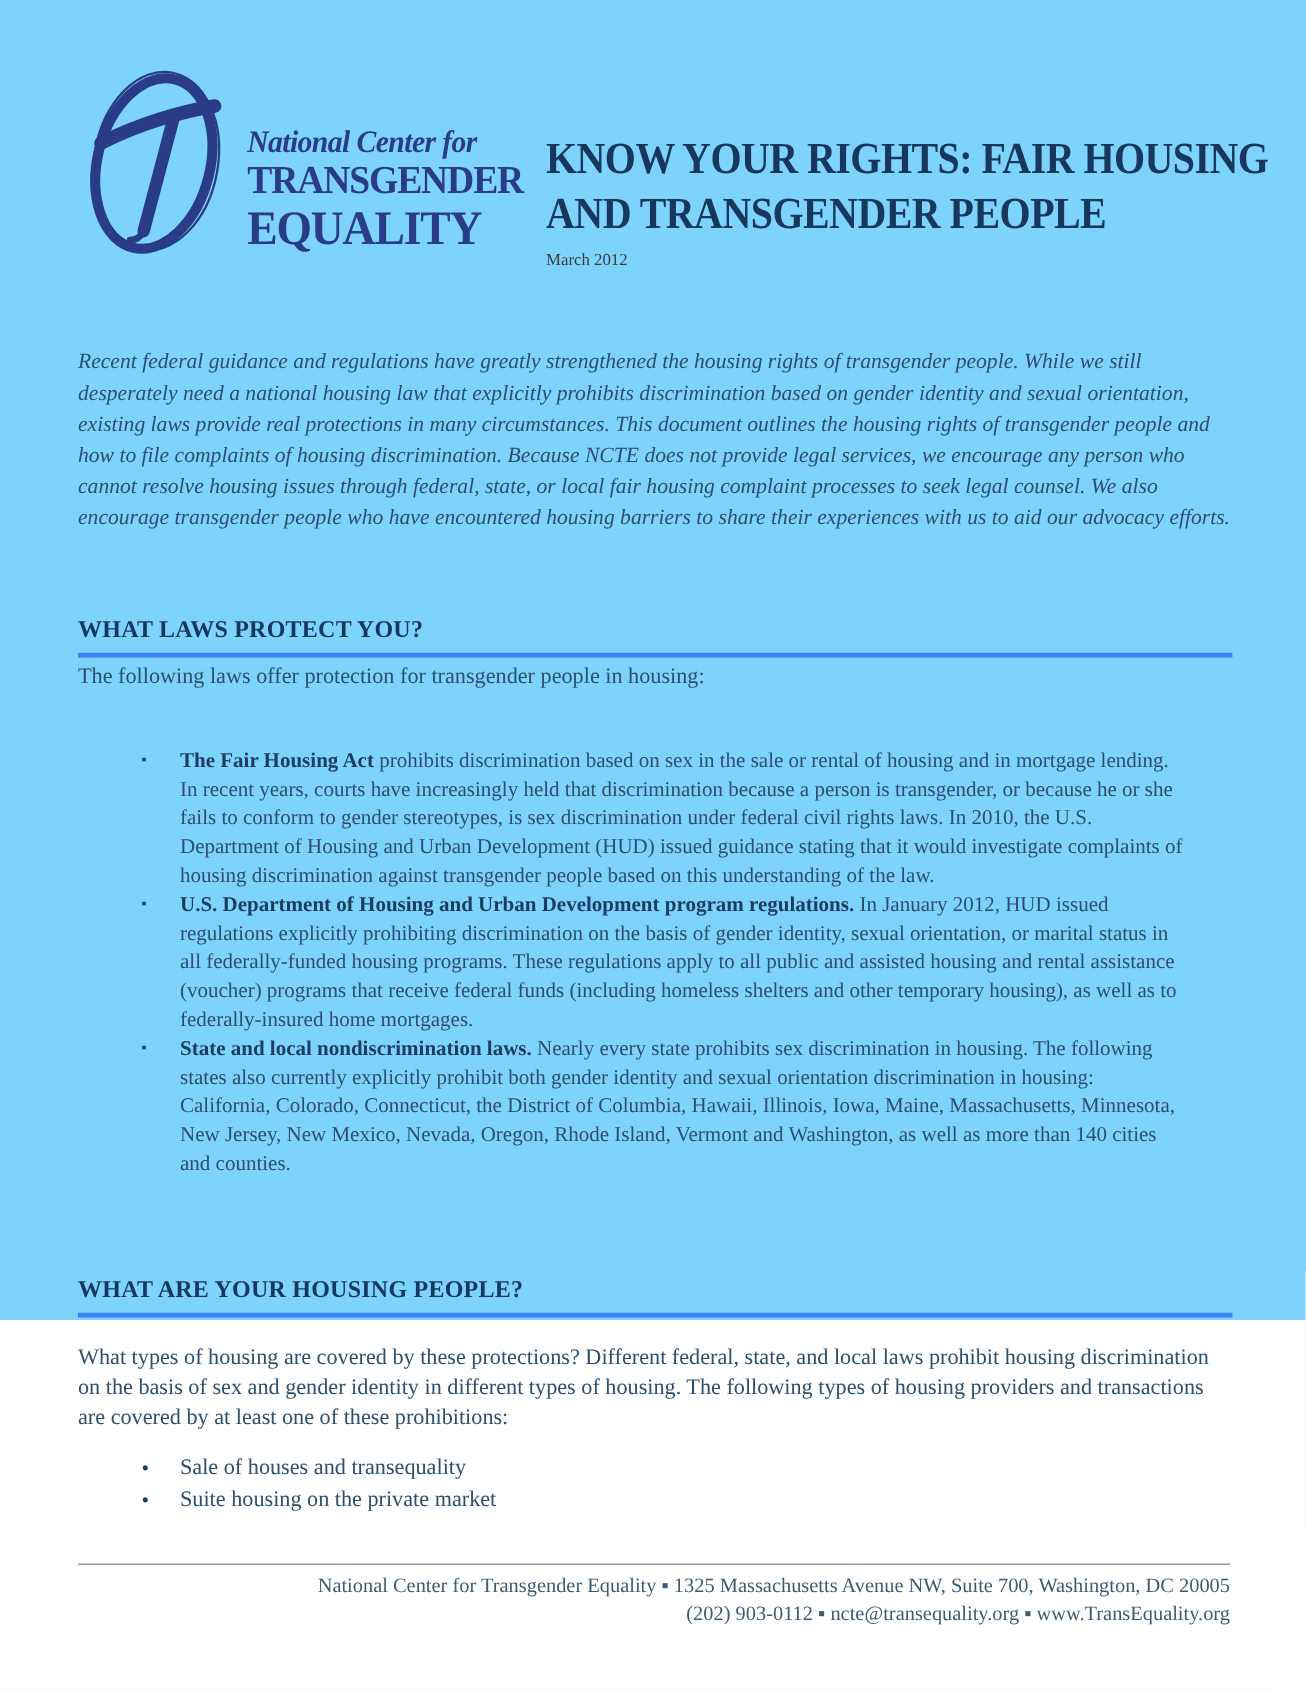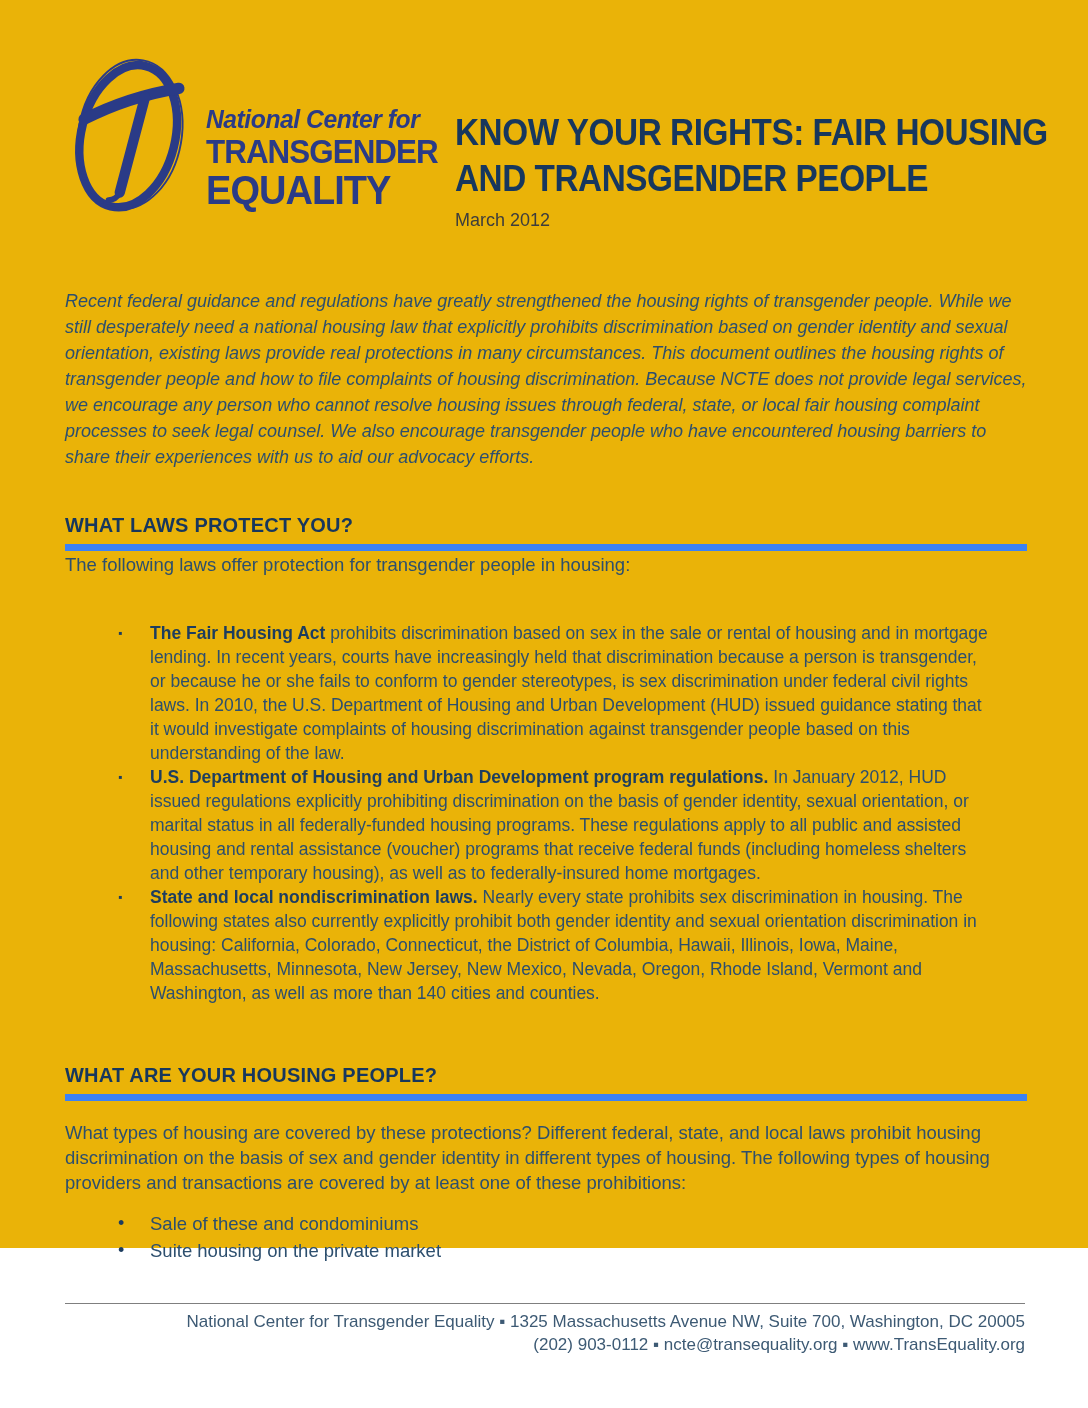--- a/index.html
+++ b/index.html
@@ -4,21 +4,21 @@
 <style>
   * { margin: 0; padding: 0; box-sizing: border-box; }
   html, body { background: #ffffff; }
   body {
     font-family: "Liberation Sans", sans-serif;
     width: 1088px; height: 1408px;
     position: relative;
     overflow: hidden;
     color: #2d4f6e;
   }
-  .page { position: relative; width: 1088px; height: 1248px; background: #eab308; }
+  .page { position: relative; width: 1088px; height: 1100px; background: #7dd3fc; font-family: Liberation Serif, serif; }
 
   
   .logo-block {
     position: absolute; top: 46px; left: 70px;
     display: flex; align-items: flex-start; gap: 14px;
   }
   .logo-emblem { width: 122px; height: 172px; flex: 0 0 auto; }
   .logo-text {
     margin-top: 60px;
     transform: scaleX(0.95); transform-origin: left top;
@@ -29,33 +29,33 @@
   .logo-text .l1 { font-style: italic; font-weight: 600; font-size: 26px; letter-spacing: -0.5px; display:block; }
   .logo-text .l2 { font-weight: 800; font-size: 33px; letter-spacing: -1px; display:block; margin-top: 3px; }
   .logo-text .l3 { font-weight: 800; font-size: 40px; letter-spacing: -1px; display:block; margin-top: 2px; }
 
   .doc-title { position: absolute; left: 455px; top: 110px; width: 620px; }
   .doc-title .title-lines {
     transform: scaleX(0.9); transform-origin: left top;
     color: #17375d; font-weight: 600; font-size: 37px; line-height: 46px;
     letter-spacing: -0.5px; white-space: nowrap;
   }
-  .doc-title .date { margin-top: 8px; font-size: 18px; color: #3d3d3d; }
+  .doc-title .date { margin-top: 8px; font-size: 14px; color: #3d3d3d; }
 
   
   .intro {
     position: absolute; top: 288px; left: 65px; width: 962px;
     font-style: italic; font-size: 18px; line-height: 26px; color: #2d4f6e;
   }
 
   
   .section-heading {
     position: absolute; left: 65px; width: 962px;
     color: #17375d; font-weight: 700; font-size: 20px; letter-spacing: 0.2px;
-    padding-bottom: 7px; border-bottom: 7px solid #3b82f6;
+    padding-bottom: 7px; border-bottom: 4px solid #3b82f6;
   }
   #heading-1 { top: 514px; }
   #heading-2 { top: 1064px; }
 
   .lead {
     position: absolute; left: 65px; width: 962px;
     font-size: 18.5px; line-height: 25px; color: #2d4f6e;
   }
   #lead-1 { top: 552px; }
   #lead-2 { top: 1120px; }
@@ -132,21 +132,21 @@
       <div class="bullet-body"><strong>State and local nondiscrimination laws.</strong><span> Nearly every state prohibits sex discrimination in housing. The following states also currently explicitly prohibit both gender identity and sexual orientation discrimination in housing: California, Colorado, Connecticut, the District of Columbia, Hawaii, Illinois, Iowa, Maine, Massachusetts, Minnesota, New Jersey, New Mexico, Nevada, Oregon, Rhode Island, Vermont and Washington, as well as more than 140 cities and counties.</span></div>
     </li>
   </ul>
 
   <h2 class="section-heading" id="heading-2">WHAT ARE YOUR HOUSING PEOPLE?</h2>
   <p class="lead" id="lead-2">What types of housing are covered by these protections? Different federal, state, and local laws prohibit housing discrimination on the basis of sex and gender identity in different types of housing. The following types of housing providers and transactions are covered by at least one of these prohibitions:</p>
 
   <ul class="bullet-list" id="list-2">
     <li>
       <span class="marker">•</span>
-      <div class="bullet-body">Sale of these and condominiums</div>
+      <div class="bullet-body">Sale of houses and transequality</div>
     </li>
     <li>
       <span class="marker">•</span>
       <div class="bullet-body">Suite housing on the private market</div>
     </li>
   </ul>
 
   <div class="footer-rule"></div>
   <div class="footer-text">
     <div>National Center for Transgender Equality ▪ 1325 Massachusetts Avenue NW, Suite 700, Washington, DC 20005</div>

